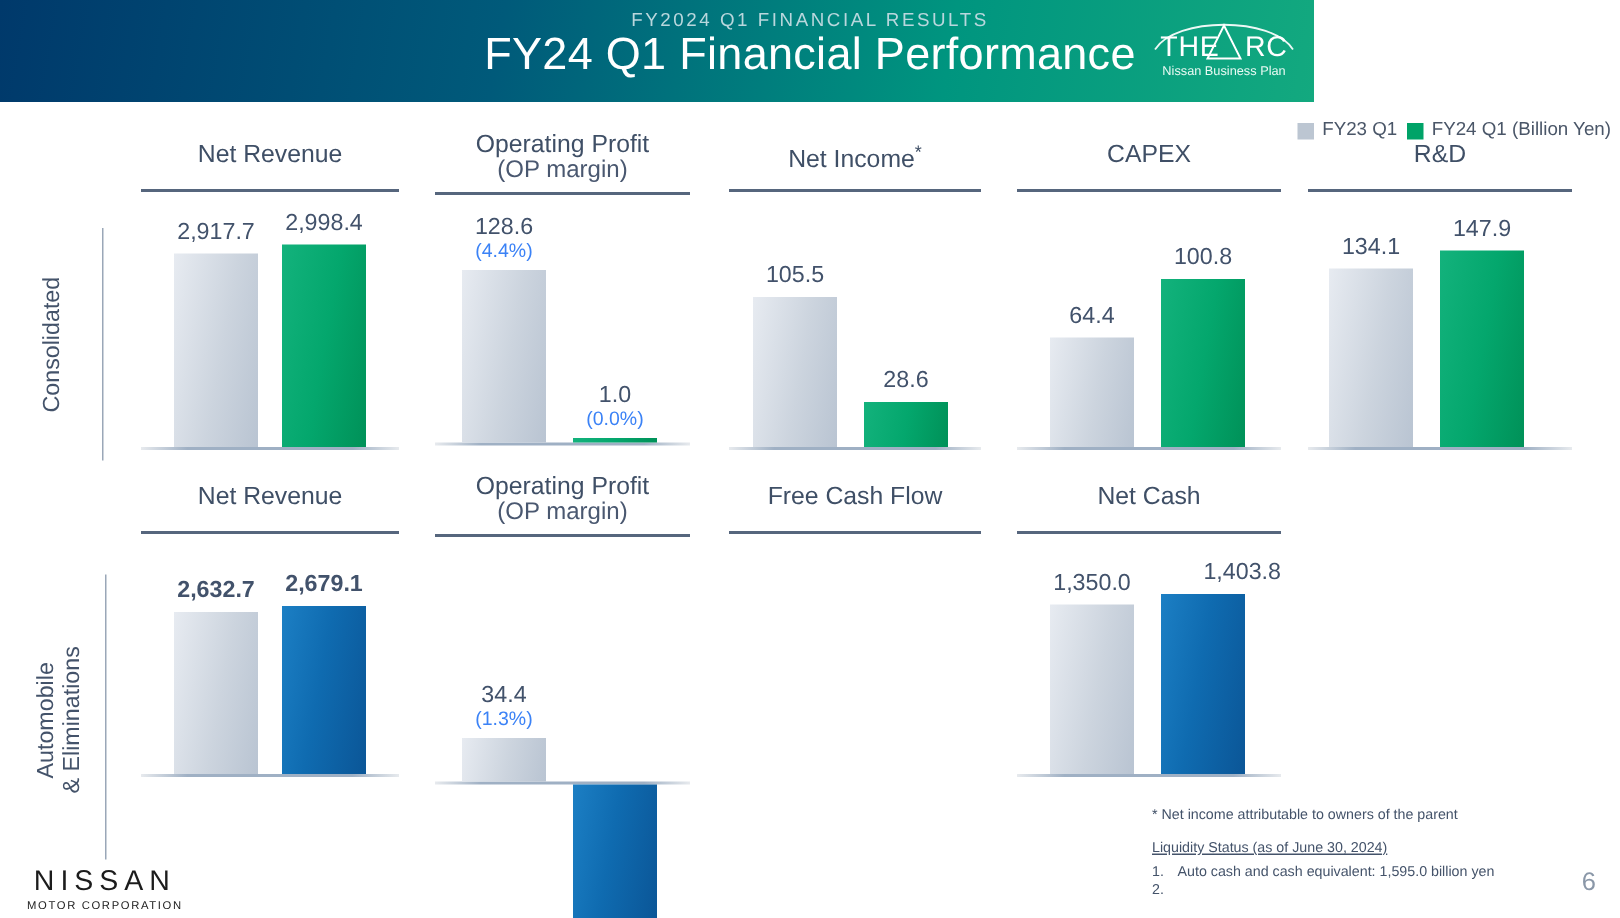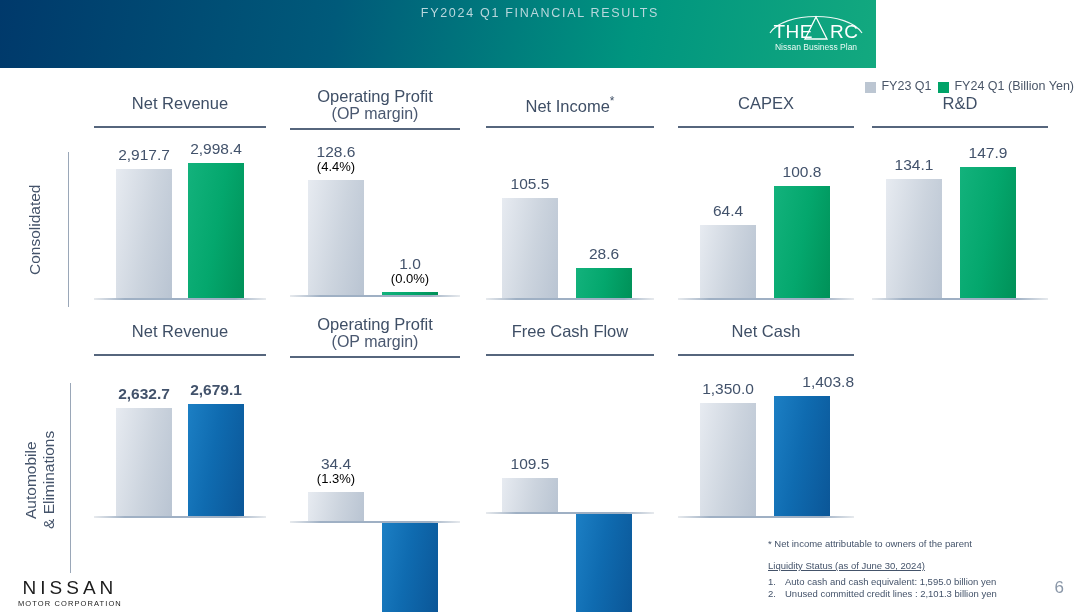--- a/index.html
+++ b/index.html
@@ -146,21 +146,21 @@
     position: absolute;
     text-align: center;
     font-size: 15.5px;
     color: #42526b;
     line-height: 1.1;
     white-space: nowrap;
   }
   .bar-label .pct {
     display: block;
     font-size: 13px;
-    color: #000000;
+    color: #3b82f6;
   }
 
   
   .footnotes {
     position: absolute;
     left: 768px; top: 538px;
     width: 260px;
     font-size: 9.5px;
     color: #44536a;
     line-height: 1.35;
@@ -197,20 +197,21 @@
     right: 16px; top: 578px;
     font-size: 17px;
     color: #8a97a8;
   }
 </style>
 </head>
 <body>
 
 <div class="header">
   <div class="header-kicker">FY2024 Q1 FINANCIAL RESULTS</div>
+  <div class="header-title">FY24 Q1 Financial Performance</div>
 
   <div class="arc-logo">
     <svg width="104" height="48" viewBox="0 0 104 48">
       <path d="M6 24 C 20 2, 84 2, 98 24" stroke="#ffffff" stroke-width="1.2" fill="none" opacity="0.92"></path>
       <path d="M52 8 L 63 30 L 41 30 Z" fill="none" stroke="#ffffff" stroke-width="1.3"></path>
     </svg>
     <div class="arc-word">
       <span>THE</span><span class="gap"></span><span>RC</span>
     </div>
     <div class="arc-sub">Nissan Business Plan</div>
@@ -342,27 +343,20 @@
     </div>
 
   </div>
 </div>
 
 <div class="chart" style="left:486px; top:323px; width:168px; height:289px;">
   <div class="chart-title">
     <span>Free Cash Flow</span>
   </div>
   <div class="title-rule" style="top:31px;"></div>
-  <div class="plot" style="top:38px; width:168px; height:251px;">
-    <div class="baseline" style="top:151px;"></div>
-    <div class="bar gray" style="left:16px; top:117px; height:34px;"></div>
-    <div class="bar blue" style="left:90px; top:153px; height:98px;"></div>
-    <div class="bar-label" style="left:-8px; top:94px; width:104px;">109.5</div>
-
-  </div>
 </div>
 
 <div class="chart" style="left:678px; top:323px; width:176px; height:200px;">
   <div class="chart-title">
     <span>Net Cash</span>
   </div>
   <div class="title-rule" style="top:31px;"></div>
   <div class="plot" style="top:38px; width:176px; height:162px;">
     <div class="baseline" style="top:155px;"></div>
     <div class="bar gray" style="left:22px; top:42px; height:113px;"></div>
@@ -375,21 +369,20 @@
 <div class="footnotes">
   <div class="fn-star">* Net income attributable to owners of the parent</div>
   <div class="fn-heading">Liquidity Status (as of June 30, 2024)</div>
   <ul class="fn-list">
     <li>
       <span class="fn-num">1.</span>
       <span>Auto cash and cash equivalent: 1,595.0 billion yen</span>
     </li>
     <li>
       <span class="fn-num">2.</span>
-      <span>Unused committed credit lines : 2,101.3 billion yen</span>
     </li>
   </ul>
 </div>
 
 <div class="nissan-logo">
   <div class="nissan-word">NISSAN</div>
   <div class="nissan-sub">MOTOR CORPORATION</div>
 </div>
 
 <div class="page-number">6</div>

